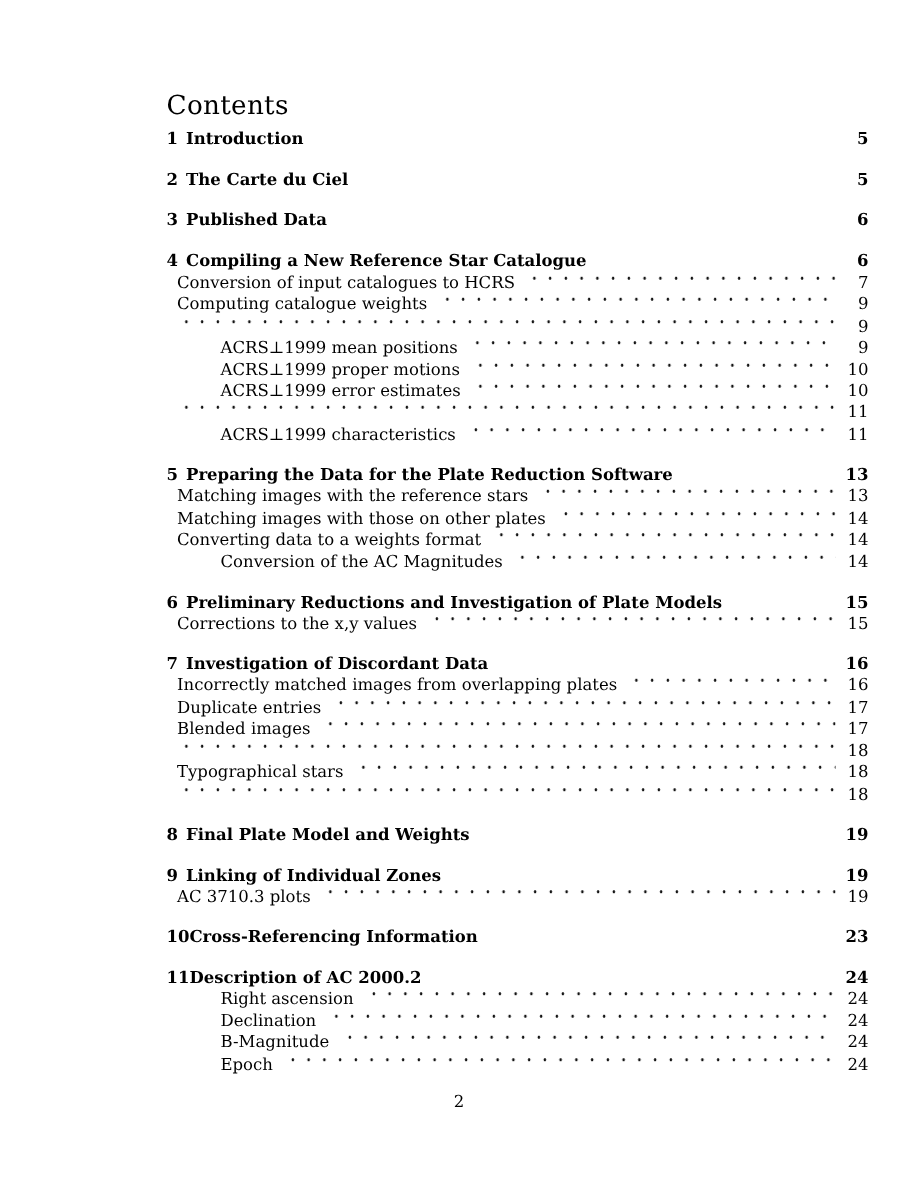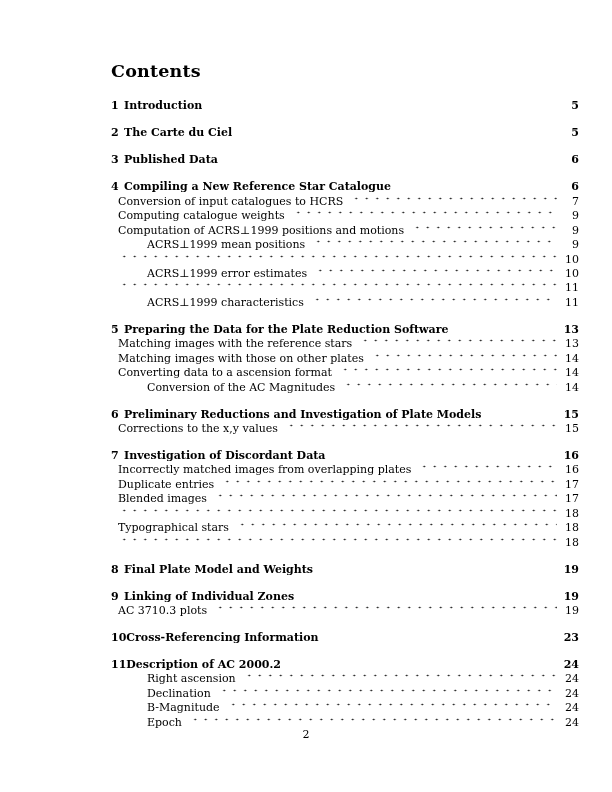--- a/index.html
+++ b/index.html
@@ -3,21 +3,21 @@
 <meta charset="utf-8">
 <style>
   html,body{margin:0;padding:0;}
   body{
     width:612px;height:792px;background:#ffffff;position:relative;overflow:hidden;
     font-family:"DejaVu Serif","Liberation Serif",serif;color:#000;
   }
   .page{position:absolute;inset:0;background:#fff;}
   .content{position:absolute;left:111px;top:62px;width:468px;}
   .heading{
-    font-size:17.5px;line-height:1.05;font-weight:bold;margin:0 0 19px 0;
+    font-size:17.5px;line-height:1.05;font-weight:normal;margin:0 0 6px 0;
     letter-spacing:0.2px;
   }
   .toc{display:block;}
   .block{margin-top:13.5px;}
   .block:first-child{margin-top:0;}
   .row{
     display:flex;align-items:baseline;line-height:13.45px;font-size:11px;
     white-space:nowrap;
   }
   .row.sec{font-weight:bold;}
@@ -81,30 +81,30 @@
             <span class="title">Conversion of input catalogues to HCRS</span>
             <span class="leader"></span>
             <span class="page-num">7</span>
           </div>
           <div class="row lv1">
             <span class="title">Computing catalogue weights</span>
             <span class="leader"></span>
             <span class="page-num">9</span>
           </div>
           <div class="row lv1">
-            <span class="title">Computation of ACRS⊥1999 positions and motions</span>
             <span class="leader"></span>
             <span class="page-num">9</span>
           </div>
           <div class="row lv2">
             <span class="title">ACRS⊥1999 mean positions</span>
             <span class="leader"></span>
             <span class="page-num">9</span>
           </div>
           <div class="row lv2">
+            <span class="title">ACRS⊥1999 proper motions</span>
             <span class="leader"></span>
             <span class="page-num">10</span>
           </div>
           <div class="row lv2">
             <span class="title">ACRS⊥1999 error estimates</span>
             <span class="leader"></span>
             <span class="page-num">10</span>
           </div>
           <div class="row lv2">
             <span class="leader"></span>
@@ -127,21 +127,21 @@
             <span class="title">Matching images with the reference stars</span>
             <span class="leader"></span>
             <span class="page-num">13</span>
           </div>
           <div class="row lv1">
             <span class="title">Matching images with those on other plates</span>
             <span class="leader"></span>
             <span class="page-num">14</span>
           </div>
           <div class="row lv1">
-            <span class="title">Converting data to a ascension format</span>
+            <span class="title">Converting data to a weights format</span>
             <span class="leader"></span>
             <span class="page-num">14</span>
           </div>
           <div class="row lv2">
             <span class="title">Conversion of the AC Magnitudes</span>
             <span class="leader"></span>
             <span class="page-num">14</span>
           </div>
         </div>
         <div class="block">

